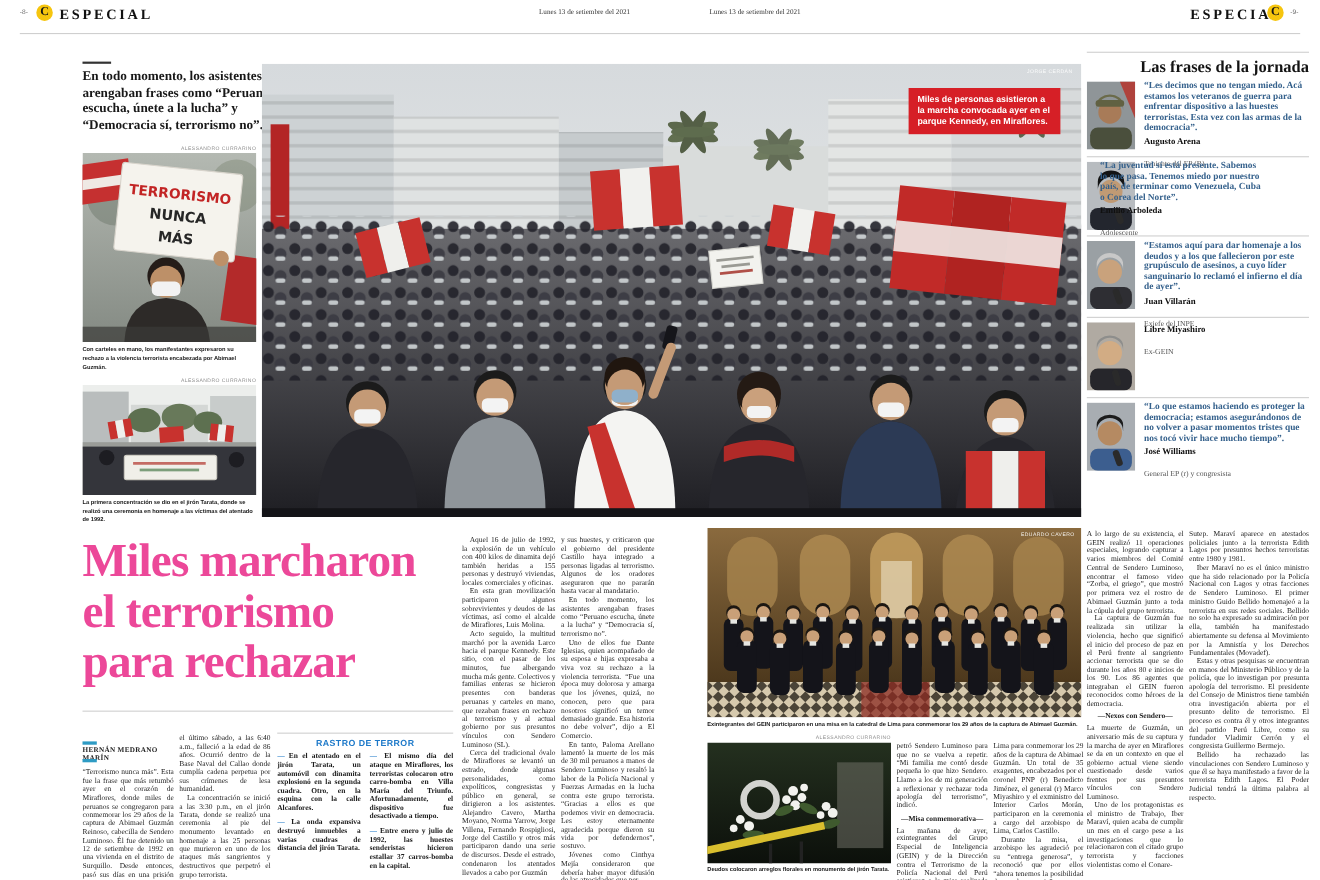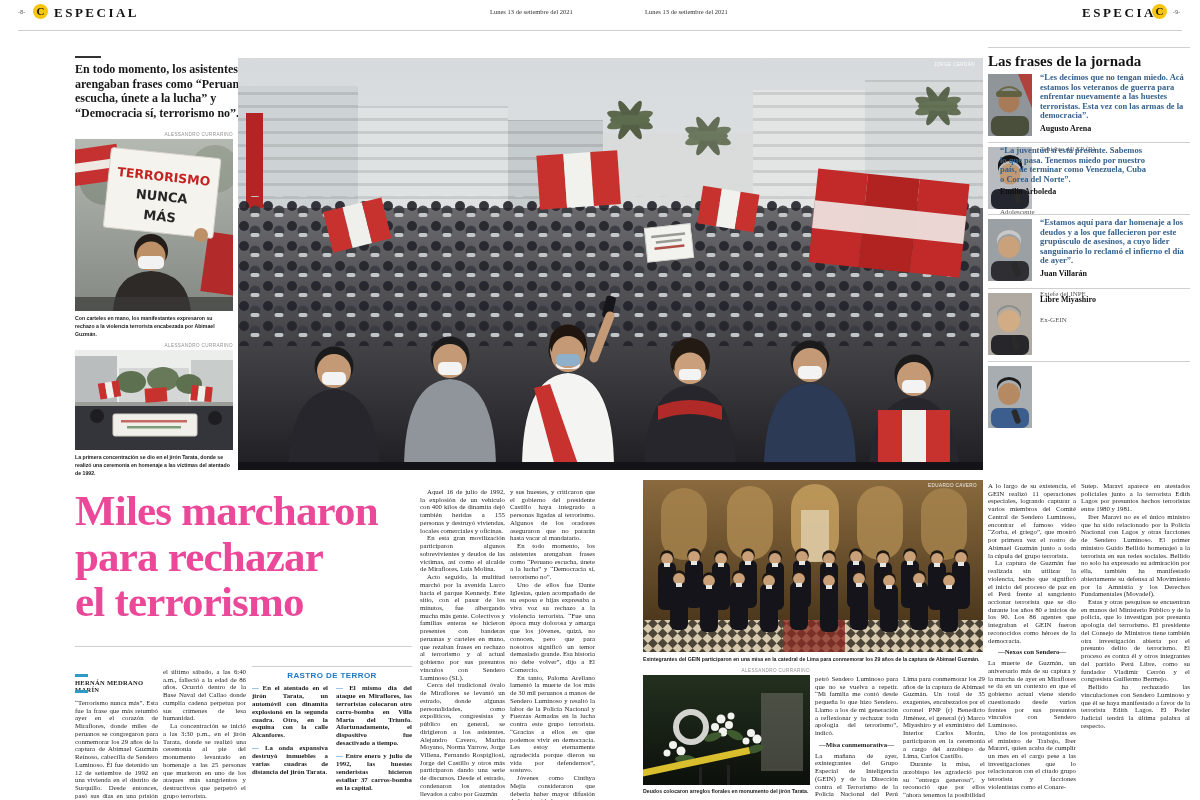--- a/index.html
+++ b/index.html
@@ -32,21 +32,21 @@
   .bodycol p{margin:0;}
   .bodycol p.ind{text-indent:7px;}
   .bodycol p.head{text-align:center;font-weight:bold;margin:4px 0 3px;text-indent:0;}
   
   .rastro-title{color:#1d79c9;font-family:"Liberation Sans",sans-serif;font-weight:bold;
                 font-size:8px;letter-spacing:.4px;text-align:center;}
   .rastro-col{font-size:6.8px;line-height:1.16;font-weight:bold;text-align:justify;overflow:hidden;}
   .rastro-col p{margin:0 0 5px;}
   .rastro-col p::before{content:"— ";color:#1d79c9;}
   
-  .frases-title{font-size:15px;font-weight:bold;text-align:left;color:#131313;}
+  .frases-title{font-size:15px;font-weight:bold;text-align:right;color:#131313;}
   .quote{color:#35618c;font-weight:bold;font-size:8.5px;line-height:1.13;}
   .qname{font-size:8px;font-weight:bold;color:#101010;margin-top:3px;}
   .qrole{font-size:7px;color:#555;margin-top:12px;}
   
   .redbox{background:#d61f26;color:#fff;font-family:"Liberation Sans",sans-serif;
           font-weight:bold;font-size:8px;line-height:1.25;padding:6px 8px;}
   .photo{display:block;}
 </style>
 </head>
 <body>
@@ -239,27 +239,28 @@
           <path d="M526,412 Q526,328 572,325 Q618,328 618,412 Z" fill="#2c3a55"></path>
         </g>
       <g>
         <use href="#person" x="676" y="330"></use>
         <rect x="640" y="352" width="24" height="60" fill="#c8322e"></rect>
           <rect x="664" y="352" width="24" height="60" fill="#efefec"></rect>
           <rect x="688" y="352" width="24" height="60" fill="#c8322e"></rect>
       </g>
       <rect x="0" y="404" width="745" height="8" fill="#141418"></rect>
     </svg>
+    <div class="abs redbox" style="left:588px;top:22px;width:122px;">Miles de personas asistieron a la marcha convocada ayer en el parque Kennedy, en Miraflores.</div>
     <span class="photocredit-ov" style="right:8px;top:4px;">JORGE CERDÁN</span>
   </div>
 
   <div class="abs hl" style="left:75px;top:488px;width:345px;">
       <p>Miles marcharon</p>
+      <p>el terrorismo</p>
       <p>para rechazar</p>
-      <p>el terrorismo</p>
     </div>
   <div class="abs rule" style="left:75px;top:646px;width:337px;"></div>
 
   <div class="abs bydash" style="left:75px;top:674px;"></div>
   <div class="abs byname" style="left:75px;top:679px;width:90px;">HERNÁN MEDRANO MARÍN</div>
   <div class="abs bydash" style="left:75px;top:690px;"></div>
 
   <div class="abs bodycol" style="left:75px;top:699px;width:83px;height:101px;">
       <p class="cont">“Terrorismo nunca más”. Esta fue la frase que más retumbó ayer en el corazón de Miraflores, donde miles de peruanos se congregaron para conmemorar los 29 años de la captura de Abimael Guzmán Reinoso, cabecilla de Sendero Luminoso. Él fue detenido un 12 de setiembre de 1992 en una vivienda en el distrito de Surquillo. Desde entonces, pasó sus días en una prisión hasta que</p>
     </div>
@@ -405,21 +406,21 @@
     <svg class="photo" width="44" height="62" viewBox="0 0 44 62">
       <rect width="44" height="62" fill="#8f9598"></rect>
       <path d="M30,0 L44,0 L44,34 Z" fill="#b5342c" opacity=".85"></path>
       <rect x="3" y="42" width="38" height="20" rx="7" fill="#4a4f3c"></rect>
       <circle cx="21" cy="28" r="10.5" fill="#a87b58"></circle>
       <path d="M9,26 a12,12 0 0 1 24,0 l0,-5 a12,9 0 0 0 -24,0 z" fill="#6b6b4a"></path>
       <rect x="8" y="17" width="26" height="6" rx="3" fill="#616142"></rect>
     </svg>
   </div>
   <div class="abs" style="left:1040px;top:73px;width:150px;">
-    <div class="quote">“Les decimos que no tengan miedo. Acá estamos los veteranos de guerra para enfrentar nuevamente a las huestes terroristas. Esta vez con las armas de la democracia”.</div>
+    <div class="quote">“Les decimos que no tengan miedo. Acá estamos los veteranos de guerra para enfrentar dispositivo a las huestes terroristas. Esta vez con las armas de la democracia”.</div>
     <div class="qname">Augusto Arena</div>
     <div class="qrole">Teniente del EP (R)</div>
   </div>
   <div class="abs rule" style="left:988px;top:142px;width:202px;"></div>
 
   <div class="abs" style="left:988px;top:147px;width:44px;height:62px;">
     <svg class="photo" width="44" height="62" viewBox="0 0 44 62">
       <rect width="44" height="62" fill="#b8bcc0"></rect>
       <rect x="3" y="42" width="38" height="20" rx="7" fill="#23262e"></rect>
       <circle cx="22" cy="27" r="10.5" fill="#c09a74"></circle>
@@ -467,20 +468,25 @@
 
   <div class="abs" style="left:988px;top:366px;width:44px;height:62px;">
     <svg class="photo" width="44" height="62" viewBox="0 0 44 62">
       <rect width="44" height="62" fill="#a8adb2"></rect>
       <rect x="3" y="42" width="38" height="20" rx="7" fill="#3c5e8f"></rect>
       <circle cx="21" cy="28" r="11" fill="#b58a62"></circle>
       <path d="M9,26 a12,12 0 0 1 24,0 l0,-6 a12,9 0 0 0 -24,0 z" fill="#1c1c1c"></path>
       <rect x="25" y="43" width="6" height="15" rx="3" fill="#2a2a2a" transform="rotate(-20 28 50)"></rect>
     </svg>
   </div>
+  <div class="abs" style="left:1040px;top:365px;width:150px;">
+    <div class="quote">“Lo que estamos haciendo es proteger la democracia; estamos asegurándonos de no volver a pasar momentos tristes que nos tocó vivir hace mucho tiempo”.</div>
+    <div class="qname">José Williams</div>
+    <div class="qrole">General EP (r) y congresista</div>
+  </div>
 
   <div class="abs bodycol" style="left:988px;top:482px;width:88px;height:318px;">
       <p class="cont">A lo largo de su existencia, el GEIN realizó 11 operaciones especiales, logrando capturar a varios miembros del Comité Central de Sendero Luminoso, encontrar el famoso video “Zorba, el griego”, que mostró por primera vez el rostro de Abimael Guzmán junto a toda la cúpula del grupo terrorista.</p>
       <p class="ind">La captura de Guzmán fue realizada sin utilizar la violencia, hecho que significó el inicio del proceso de paz en el Perú frente al sangriento accionar terrorista que se dio durante los años 80 e inicios de los 90. Los 86 agentes que integraban el GEIN fueron reconocidos como héroes de la democracia.</p>
       <p class="head">—Nexos con Sendero—</p>
       <p class="cont">La muerte de Guzmán, un aniversario más de su captura y la marcha de ayer en Miraflores se da en un contexto en que el gobierno actual viene siendo cuestionado desde varios frentes por sus presuntos vínculos con Sendero Luminoso.</p>
       <p class="ind">Uno de los protagonistas es el ministro de Trabajo, Iber Maraví, quien acaba de cumplir un mes en el cargo pese a las investigaciones que lo relacionaron con el citado grupo terrorista y facciones violentistas como el Conare-</p>
     </div>
   <div class="abs bodycol" style="left:1081px;top:482px;width:109px;height:318px;">
       <p class="cont">Sutep. Maraví aparece en atestados policiales junto a la terrorista Edith Lagos por presuntos hechos terroristas entre 1980 y 1981.</p>

